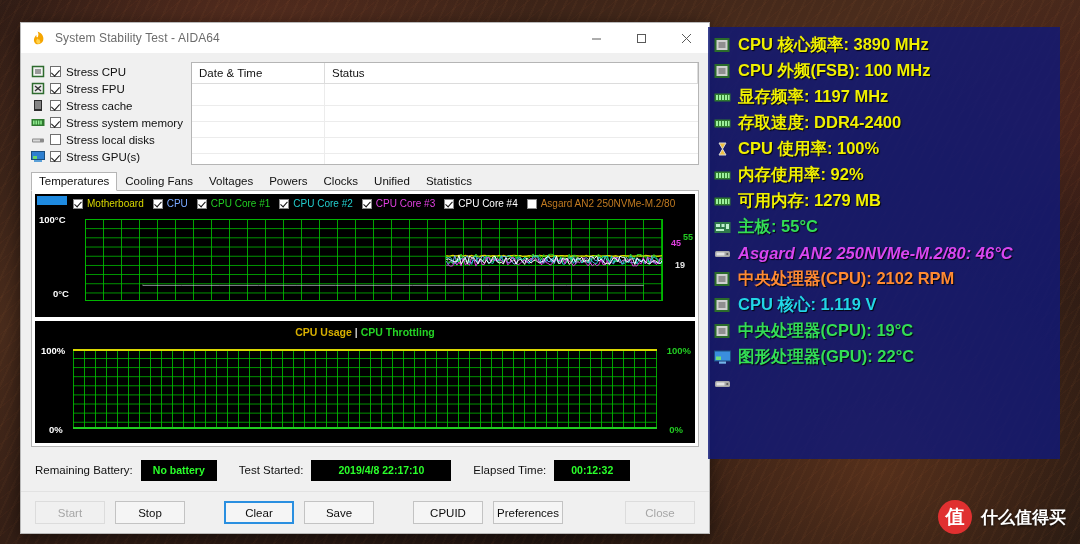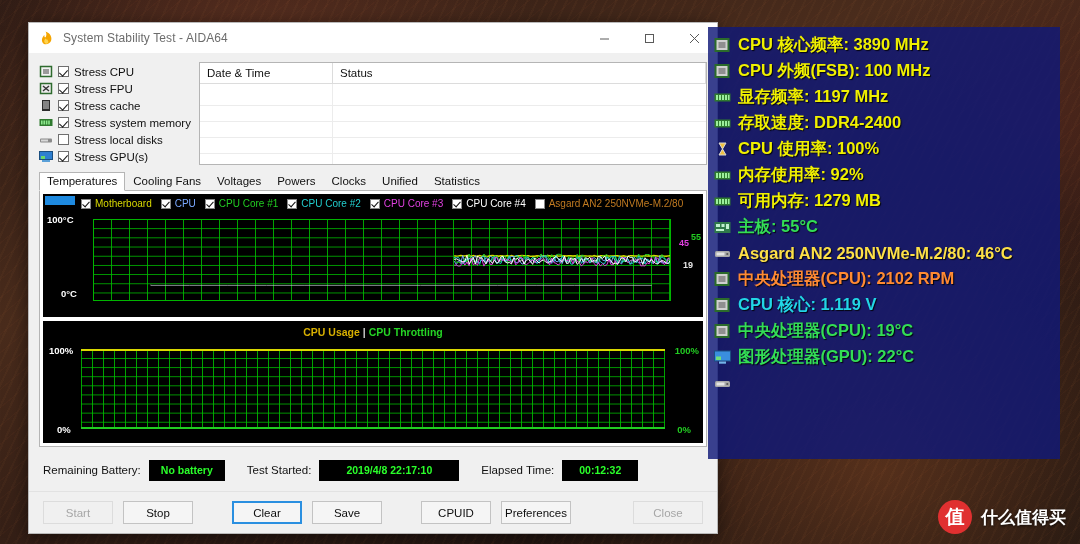--- a/index.html
+++ b/index.html
@@ -21,21 +21,21 @@
   }
   #wallpaper::after{
     content:""; position:absolute; inset:0;
     background:
       repeating-linear-gradient(115deg, rgba(255,160,80,.035) 0 2px, transparent 2px 9px),
       repeating-linear-gradient(-40deg, rgba(255,120,60,.03) 0 1px, transparent 1px 14px);
   }
 
   
   #aida-window {
-    position: absolute; left: 28px; top: 22px;
+    position: absolute; left: 20px; top: 22px;
     width: 690px; height: 512px;
     background: #f0f0f0;
     border: 1px solid #b9b9b9;
     box-shadow: 0 4px 18px rgba(0,0,0,.55);
     display: flex; flex-direction: column;
   }
   .titlebar {
     height: 31px; background: #ffffff;
     display: flex; align-items: center;
     border-bottom: 1px solid #f0f0f0;
@@ -578,21 +578,21 @@
       <span class="osd-text" style="color: rgb(51, 221, 85);">主板: 55°C</span>
     </div>
     <div class="osd-row">
       <span class="osd-ico">
         <svg width="17" height="15" viewBox="0 0 17 15">
           <rect x="1" y="5" width="15" height="6" rx="1.5" fill="#a8a8a8"></rect>
           <rect x="2.5" y="6.5" width="8" height="3" fill="#e4e4e4"></rect>
           <circle cx="13.3" cy="8" r="1.1" fill="#555"></circle>
         </svg>
       </span>
-      <span class="osd-text" style="color: #fde047;">Asgard AN2 250NVMe-M.2/80: 46°C</span>
+      <span class="osd-text" style="color: #d946ef; font-style: italic;">Asgard AN2 250NVMe-M.2/80: 46°C</span>
     </div>
     <div class="osd-row">
       <span class="osd-ico">
         <svg width="17" height="15" viewBox="0 0 17 15">
           <rect x="1.5" y="1" width="13" height="12" fill="#cfcfcf" stroke="#2b6b2b" stroke-width="2"></rect>
           <rect x="4.5" y="4" width="7" height="6" fill="#8f8f8f"></rect>
         </svg>
       </span>
       <span class="osd-text" style="color: rgb(255, 138, 51);">中央处理器(CPU): 2102 RPM</span>
     </div>

